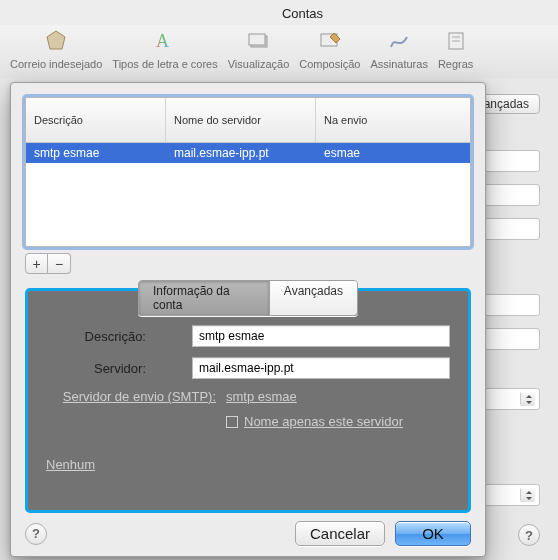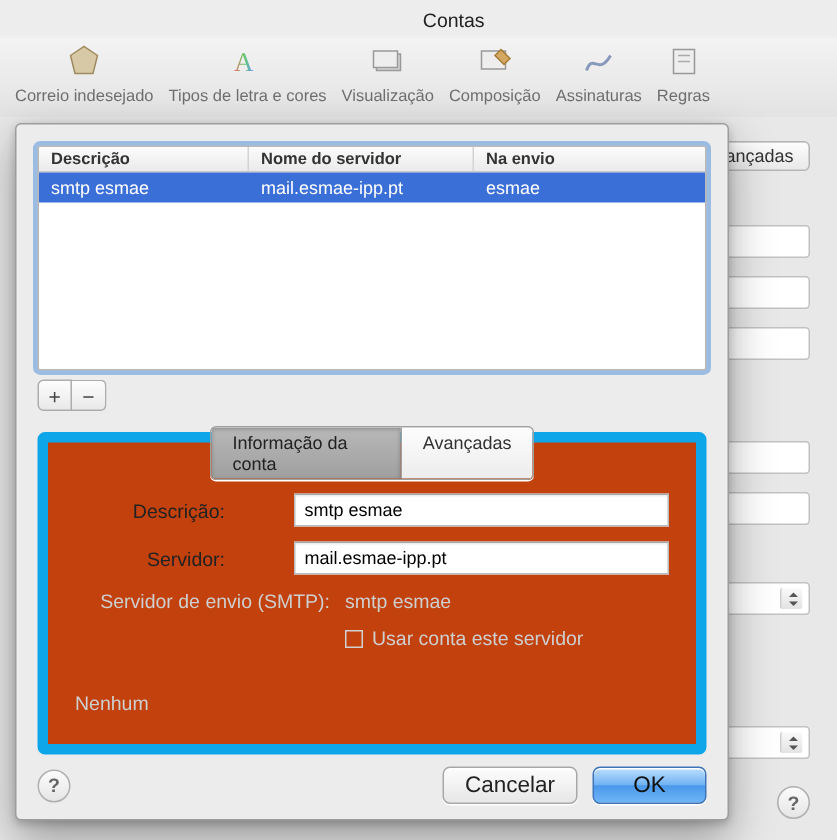--- a/index.html
+++ b/index.html
@@ -131,23 +131,22 @@
     overflow: hidden;
   }
   .thead {
     display: flex;
     background: linear-gradient(#fcfcfc,#eaeaea);
     border-bottom: 1px solid #c8c8c8;
     font-size: 11px;
     color: #333;
   }
   .thead > div {
-    padding: 2px 8px;
+    padding: 16px 8px;
     border-right: 1px solid #d4d4d4;
-    font-weight: bold;
   }
   .col-a { width: 140px; }
   .col-b { width: 150px; }
   .col-c { flex: 1; border-right: none !important; }
   .trow {
     display: flex;
     background: #3a6fd8;
     color: #fff;
     font-size: 12px;
   }
@@ -162,25 +161,25 @@
     border: 1px solid #adadad;
     display: flex; align-items: center; justify-content: center;
     font-size: 14px; color: #444;
     cursor: pointer;
   }
   .sqbtn:first-child { border-top-left-radius: 4px; border-bottom-left-radius: 4px; }
   .sqbtn:last-child { border-top-right-radius: 4px; border-bottom-right-radius: 4px; border-left: none; }
   .tabgroup {
     margin: 14px 14px 0;
     position: relative;
-    border: 7px solid #0ea5e9;
+    border: 3px solid #0ea5e9;
     border-radius: 5px;
-    padding: 34px 18px 10px;
+    padding: 34px 18px 28px;
     min-height: 200px;
-    background: #c2410c;
+    background: #737373;
   }
   .tabs {
     position: absolute;
     top: -11px; left: 50%; transform: translateX(-50%);
     display: flex;
     border-radius: 4px;
     overflow: hidden;
     border: 1px solid #9f9f9f;
     box-shadow: 0 1px 0 #fff;
   }
@@ -215,20 +214,21 @@
     border-top-color: #a6a6a6;
     background: #fff;
     font-size: 12px;
     box-shadow: inset 0 1px 1px rgba(0,0,0,0.08);
   }
   .ghostrow {
     display: flex; align-items: flex-end;
     margin-bottom: 10px;
     color: #cfcfcf;
     font-size: 13px;
+    text-decoration: underline;
   }
   .ghostrow .gl { width: 180px; text-align: right; padding-right: 10px; }
   .ghostrow .gr { flex: 1; }
   .gcheck { display:inline-block; width:12px; height:12px; border:1px solid #d2d2d2; margin-right:6px; vertical-align:-2px;}
   .footer {
     display: flex;
     align-items: center;
     padding: 8px 14px 4px;
   }
   .footer .spacer { flex: 1; }
@@ -370,21 +370,21 @@
     <div class="formrow">
       <label>Servidor:</label>
       <input type="text" value="mail.esmae-ipp.pt" style="">
     </div>
     <div class="ghostrow">
       <div class="gl">Servidor de envio (SMTP):</div>
       <div class="gr">smtp esmae</div>
     </div>
     <div class="ghostrow">
       <div class="gl"></div>
-      <div class="gr"><span class="gcheck"></span><span>Usar conta este servidor</span></div>
+      <div class="gr"><span class="gcheck"></span><span>Nome apenas este servidor</span></div>
     </div>
     <div style="height:18px"></div>
     <div class="ghostrow">
       <div class="gr">Nenhum</div>
     </div>
   </div>
 
   <div class="footer">
     <div class="help">?</div>
     <div class="spacer"></div>

